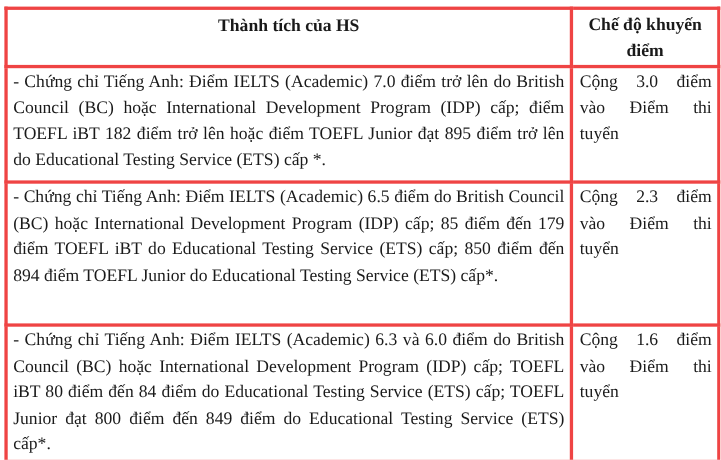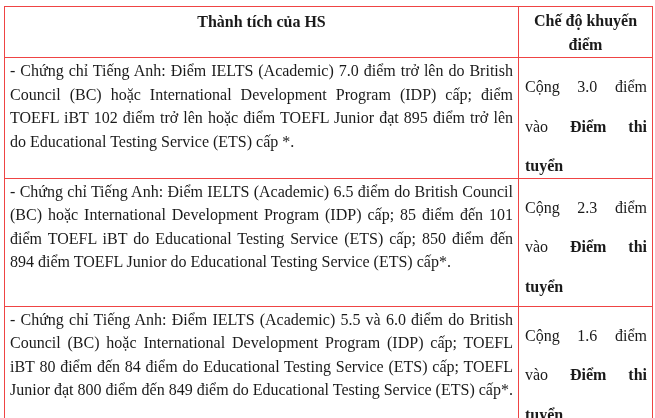--- a/index.html
+++ b/index.html
@@ -18,21 +18,21 @@
     table.award-table {
       position: absolute;
       left: 4px;
       top: 6px;
       width: 648px;
       border-collapse: collapse;
       table-layout: fixed;
     }
     table.award-table td,
     table.award-table th {
-      border: 1px solid #ef4444;
+      border: 3px solid #ef4444;
       vertical-align: top;
       font-size: 16px;
       line-height: 23.5px;
       padding: 0;
     }
     col.c1 { width: 514px; }
     col.c2 { width: 134px; }
     th {
       font-weight: bold;
       text-align: center;
@@ -47,22 +47,22 @@
       text-align: justify;
     }
     td.col2 .inner {
       padding: 1px 5px 0 6px;
       text-align: justify;
       text-align-last: justify;
     }
     tr.r1 td { height: 102px; }
     tr.r2 td { height: 127px; }
     tr.r3 td { height: 121px; }
-    .bold { font-weight: bold; }
-    .reward-line { display: block; text-align: justify; text-align-last: justify; margin-top: 16px; }
+    .bold { font-weight: normal; }
+    .reward-line { display: block; text-align: justify; text-align-last: justify; }
     .reward-line.end { text-align-last: left; }
   </style>
 </head>
 <body>
 
 <table class="award-table">
   <colgroup>
     <col class="c1">
     <col class="c2">
   </colgroup>
@@ -72,45 +72,45 @@
         <div class="inner">Thành tích của HS</div>
       </th>
       <th class="col2">
         <div class="inner">Chế độ khuyến điểm</div>
       </th>
     </tr>
   </thead>
   <tbody>
     <tr class="r1">
       <td class="col1">
-        <div class="inner">- Chứng chỉ Tiếng Anh: Điểm IELTS (Academic) 7.0 điểm trở lên do British Council (BC) hoặc International Development Program (IDP) cấp; điểm TOEFL iBT 102 điểm trở lên hoặc điểm TOEFL Junior đạt 895 điểm trở lên do Educational Testing Service (ETS) cấp *.</div>
+        <div class="inner">- Chứng chỉ Tiếng Anh: Điểm IELTS (Academic) 7.0 điểm trở lên do British Council (BC) hoặc International Development Program (IDP) cấp; điểm TOEFL iBT 182 điểm trở lên hoặc điểm TOEFL Junior đạt 895 điểm trở lên do Educational Testing Service (ETS) cấp *.</div>
       </td>
       <td class="col2">
         <div class="inner" style="text-align-last:auto;">
           <span class="reward-line">Cộng 3.0 điểm</span>
           <span class="reward-line"><span>vào</span> <span class="bold">Điểm thi</span></span>
           <span class="reward-line end bold">tuyển</span>
         </div>
       </td>
     </tr>
     <tr class="r2">
       <td class="col1">
-        <div class="inner">- Chứng chỉ Tiếng Anh: Điểm IELTS (Academic) 6.5 điểm do British Council (BC) hoặc International Development Program (IDP) cấp; 85 điểm đến 101 điểm TOEFL iBT do Educational Testing Service (ETS) cấp; 850 điểm đến 894 điểm TOEFL Junior do Educational Testing Service (ETS) cấp*.</div>
+        <div class="inner">- Chứng chỉ Tiếng Anh: Điểm IELTS (Academic) 6.5 điểm do British Council (BC) hoặc International Development Program (IDP) cấp; 85 điểm đến 179 điểm TOEFL iBT do Educational Testing Service (ETS) cấp; 850 điểm đến 894 điểm TOEFL Junior do Educational Testing Service (ETS) cấp*.</div>
       </td>
       <td class="col2">
         <div class="inner" style="text-align-last:auto;">
           <span class="reward-line">Cộng 2.3 điểm</span>
           <span class="reward-line"><span>vào</span> <span class="bold">Điểm thi</span></span>
           <span class="reward-line end bold">tuyển</span>
         </div>
       </td>
     </tr>
     <tr class="r3">
       <td class="col1">
-        <div class="inner">- Chứng chỉ Tiếng Anh: Điểm IELTS (Academic) 5.5 và 6.0 điểm do British Council (BC) hoặc International Development Program (IDP) cấp; TOEFL iBT 80 điểm đến 84 điểm do Educational Testing Service (ETS) cấp; TOEFL Junior đạt 800 điểm đến 849 điểm do Educational Testing Service (ETS) cấp*.</div>
+        <div class="inner">- Chứng chỉ Tiếng Anh: Điểm IELTS (Academic) 6.3 và 6.0 điểm do British Council (BC) hoặc International Development Program (IDP) cấp; TOEFL iBT 80 điểm đến 84 điểm do Educational Testing Service (ETS) cấp; TOEFL Junior đạt 800 điểm đến 849 điểm do Educational Testing Service (ETS) cấp*.</div>
       </td>
       <td class="col2">
         <div class="inner" style="text-align-last:auto;">
           <span class="reward-line">Cộng 1.6 điểm</span>
           <span class="reward-line"><span>vào</span> <span class="bold">Điểm thi</span></span>
           <span class="reward-line end bold">tuyển</span>
         </div>
       </td>
     </tr>
   </tbody>

